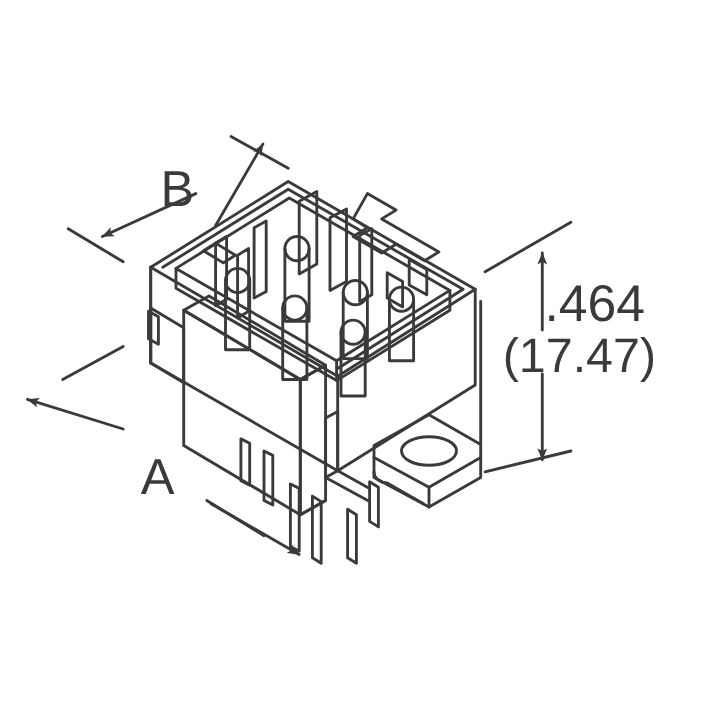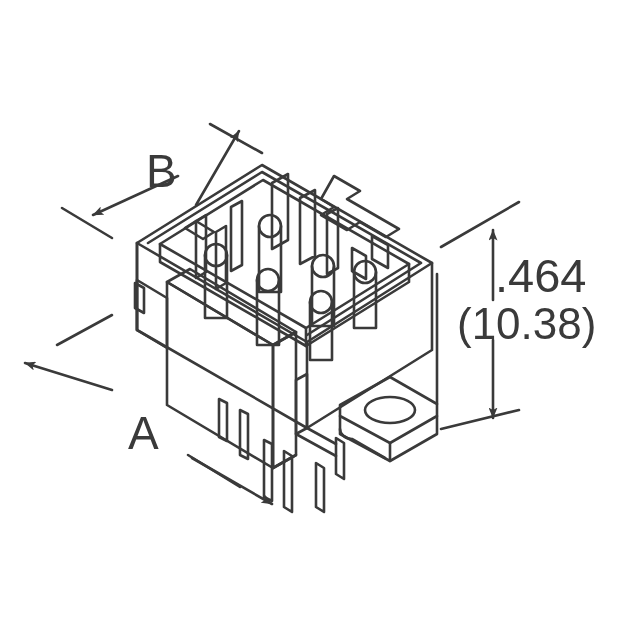--- a/index.html
+++ b/index.html
@@ -223,15 +223,15 @@
 
     </g>
   </svg>
 
   <div class="dim-text" id="label-b">B</div>
 
   <div class="dim-text" id="label-a">A</div>
 
   <div class="dim-text" id="dim-inch">.464</div>
 
-  <div class="dim-text" id="dim-mm">(10.38)</div>
+  <div class="dim-text" id="dim-mm">(17.47)</div>
 
 </div>
 
 </body></html>

